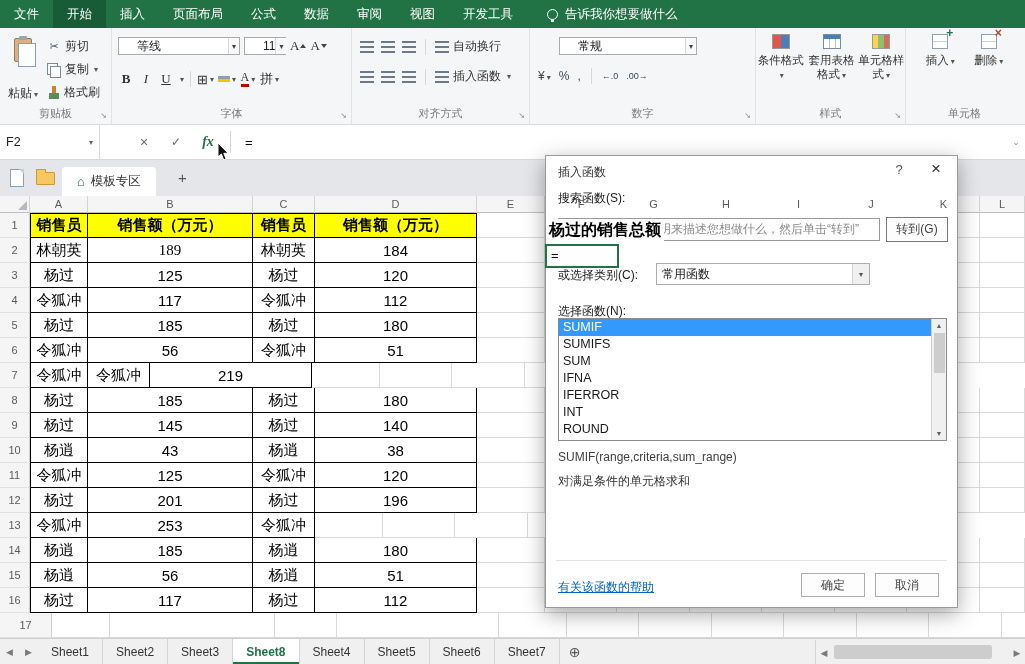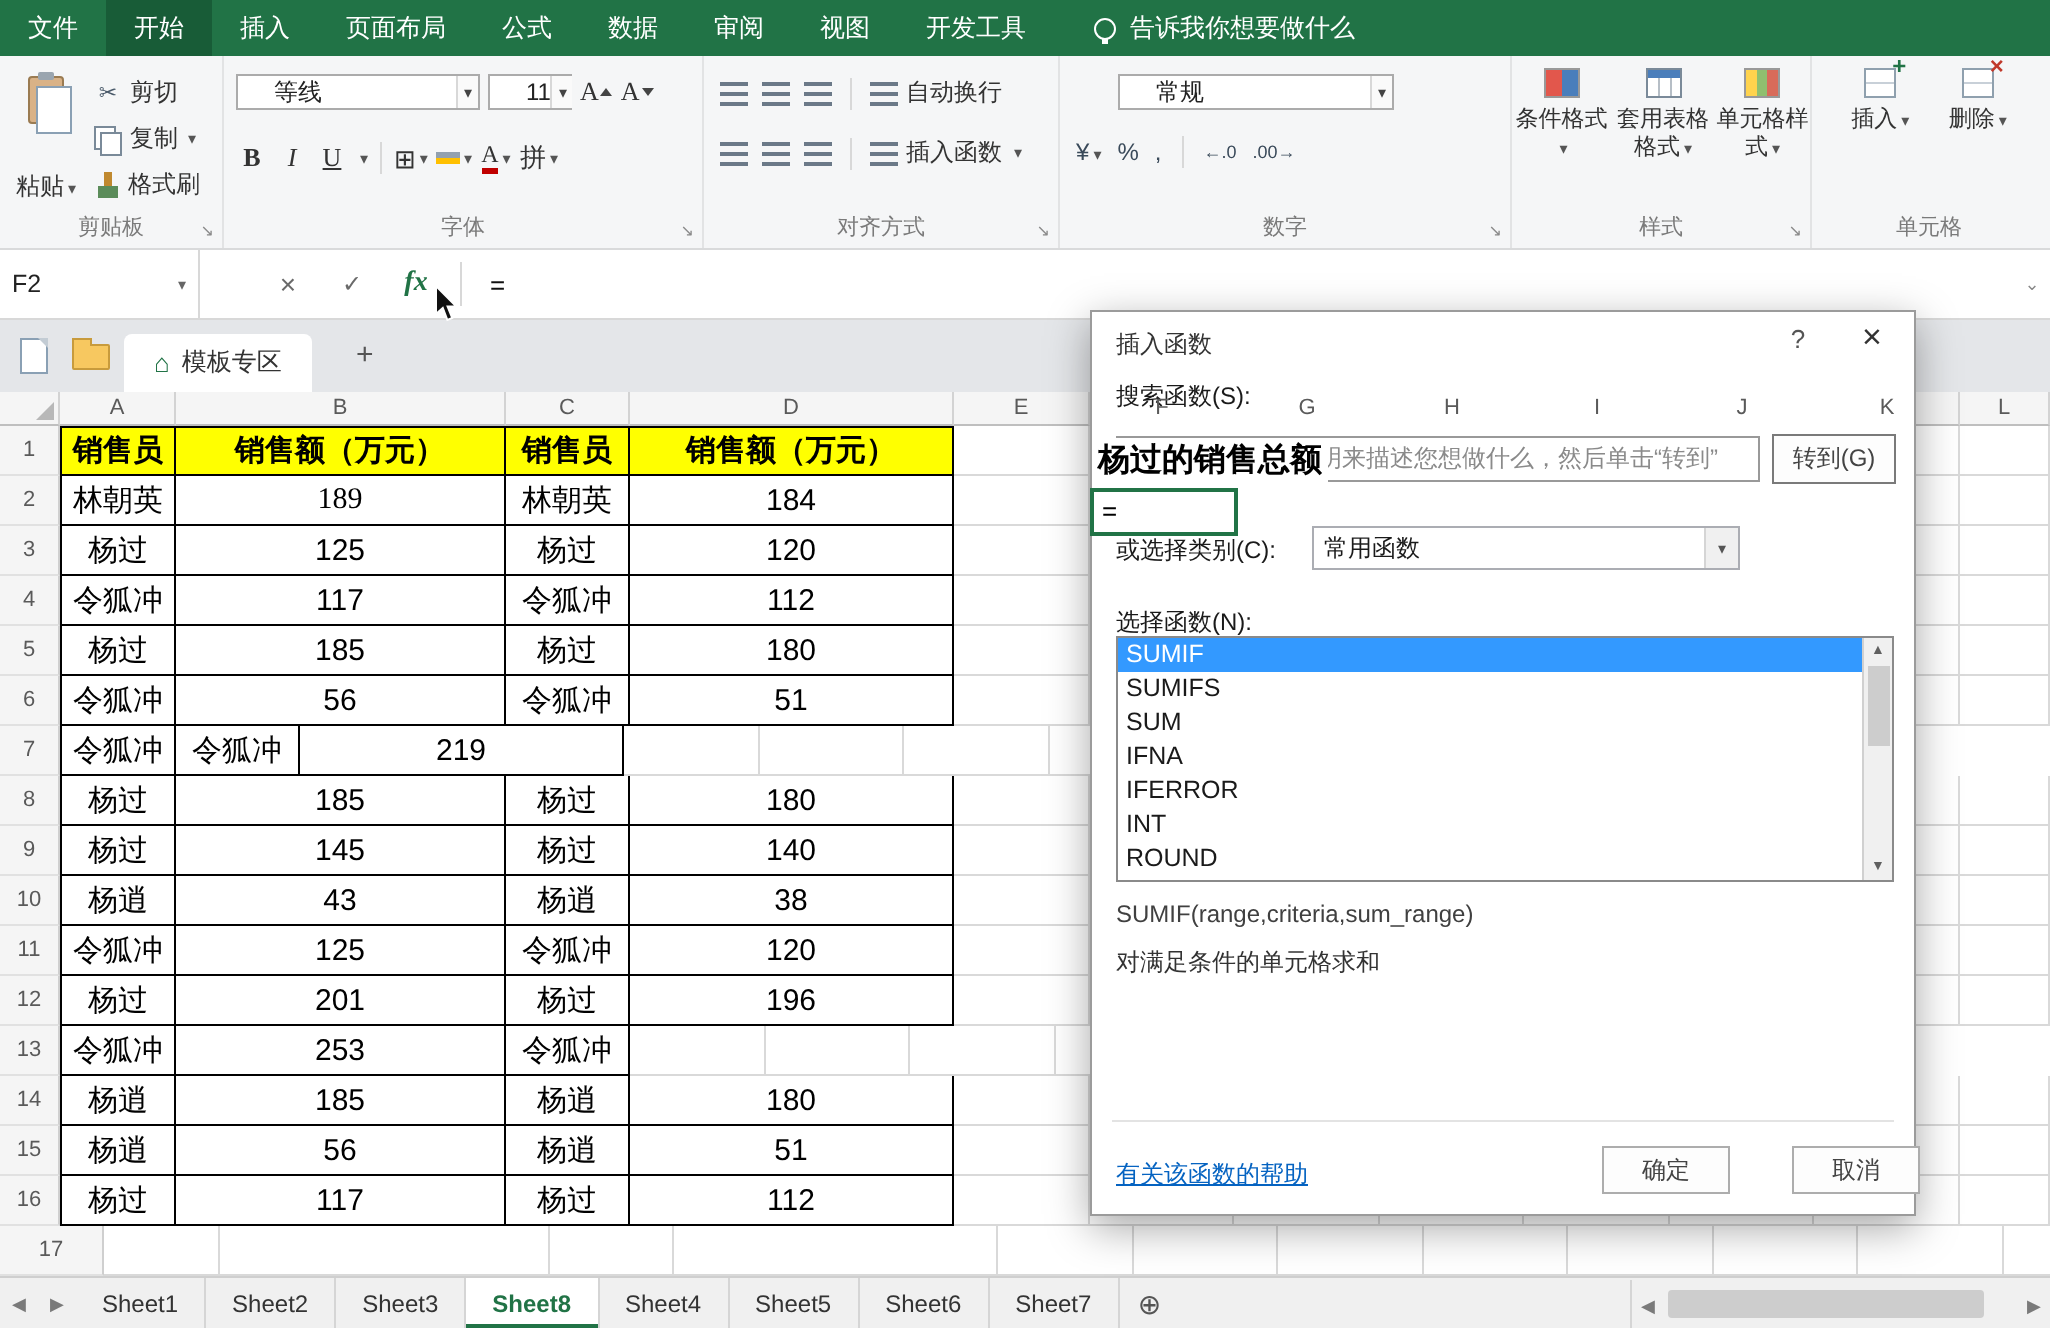--- a/index.html
+++ b/index.html
@@ -119,21 +119,21 @@
 .dialog{position:absolute;left:545px;top:155px;width:413px;height:453px;background:#fff;border:1px solid #9b9b9b;box-shadow:0 6px 20px rgba(0,0,0,.35);z-index:40;font-size:12px;color:#1a1a1a;}
 .dtitle{position:absolute;left:12px;top:8px;color:#333;}
 .dhelp{position:absolute;right:46px;top:6px;color:#555;font-size:13px;width:24px;text-align:center;}
 .dclose{position:absolute;right:6px;top:3px;color:#333;font-size:17px;width:30px;text-align:center;}
 .dlabel{position:absolute;left:12px;color:#1a1a1a;white-space:nowrap;}
 .dinput{position:absolute;left:12px;top:62px;width:322px;height:23px;border:1px solid #999;background:#fff;display:flex;align-items:center;padding:0 4px;overflow:hidden;}
 .dinput .ph{color:#8a8a8a;white-space:nowrap;}
 .dbtn{position:absolute;border:1px solid #adadad;background:#fdfdfd;text-align:center;color:#444;}
 .dbtn.go{left:340px;top:61px;width:62px;height:25px;line-height:23px;border-color:#7a7a7a;}
 .dbtn.ok{left:255px;top:417px;width:64px;height:24px;line-height:22px;}
-.dbtn.cancel{left:350px;top:417px;width:64px;height:24px;line-height:22px;}
+.dbtn.cancel{left:329px;top:417px;width:64px;height:24px;line-height:22px;}
 .dselect{position:absolute;left:110px;top:107px;width:214px;height:22px;border:1px solid #abadb3;background:#fff;display:flex;align-items:center;justify-content:space-between;padding-left:5px;}
 .selarrow{width:17px;height:100%;background:#f0f0f0;border-left:1px solid #d5d5d5;display:flex;align-items:center;justify-content:center;font-size:8px;color:#555;}
 .flist{position:absolute;left:12px;top:162px;width:389px;height:123px;border:1px solid #8a8a8a;background:#fff;overflow:hidden;}
 .fitem{height:17px;line-height:17px;padding-left:4px;font-size:12.5px;color:#1a1a1a;white-space:nowrap;}
 .fitem.sel{background:#3399ff;color:#fff;}
 .fscroll{position:absolute;left:385px;top:163px;width:15px;height:121px;background:#f0f0f0;border-left:1px solid #d0d0d0;display:flex;flex-direction:column;align-items:center;z-index:41;}
 .sarr{font-size:7px;color:#606060;height:13px;line-height:13px;}
 .sarr.down{margin-top:auto;}
 .sthumb{width:11px;height:40px;background:#cdcdcd;margin-top:1px;}
 .dsig{position:absolute;left:12px;top:294px;color:#404040;}

